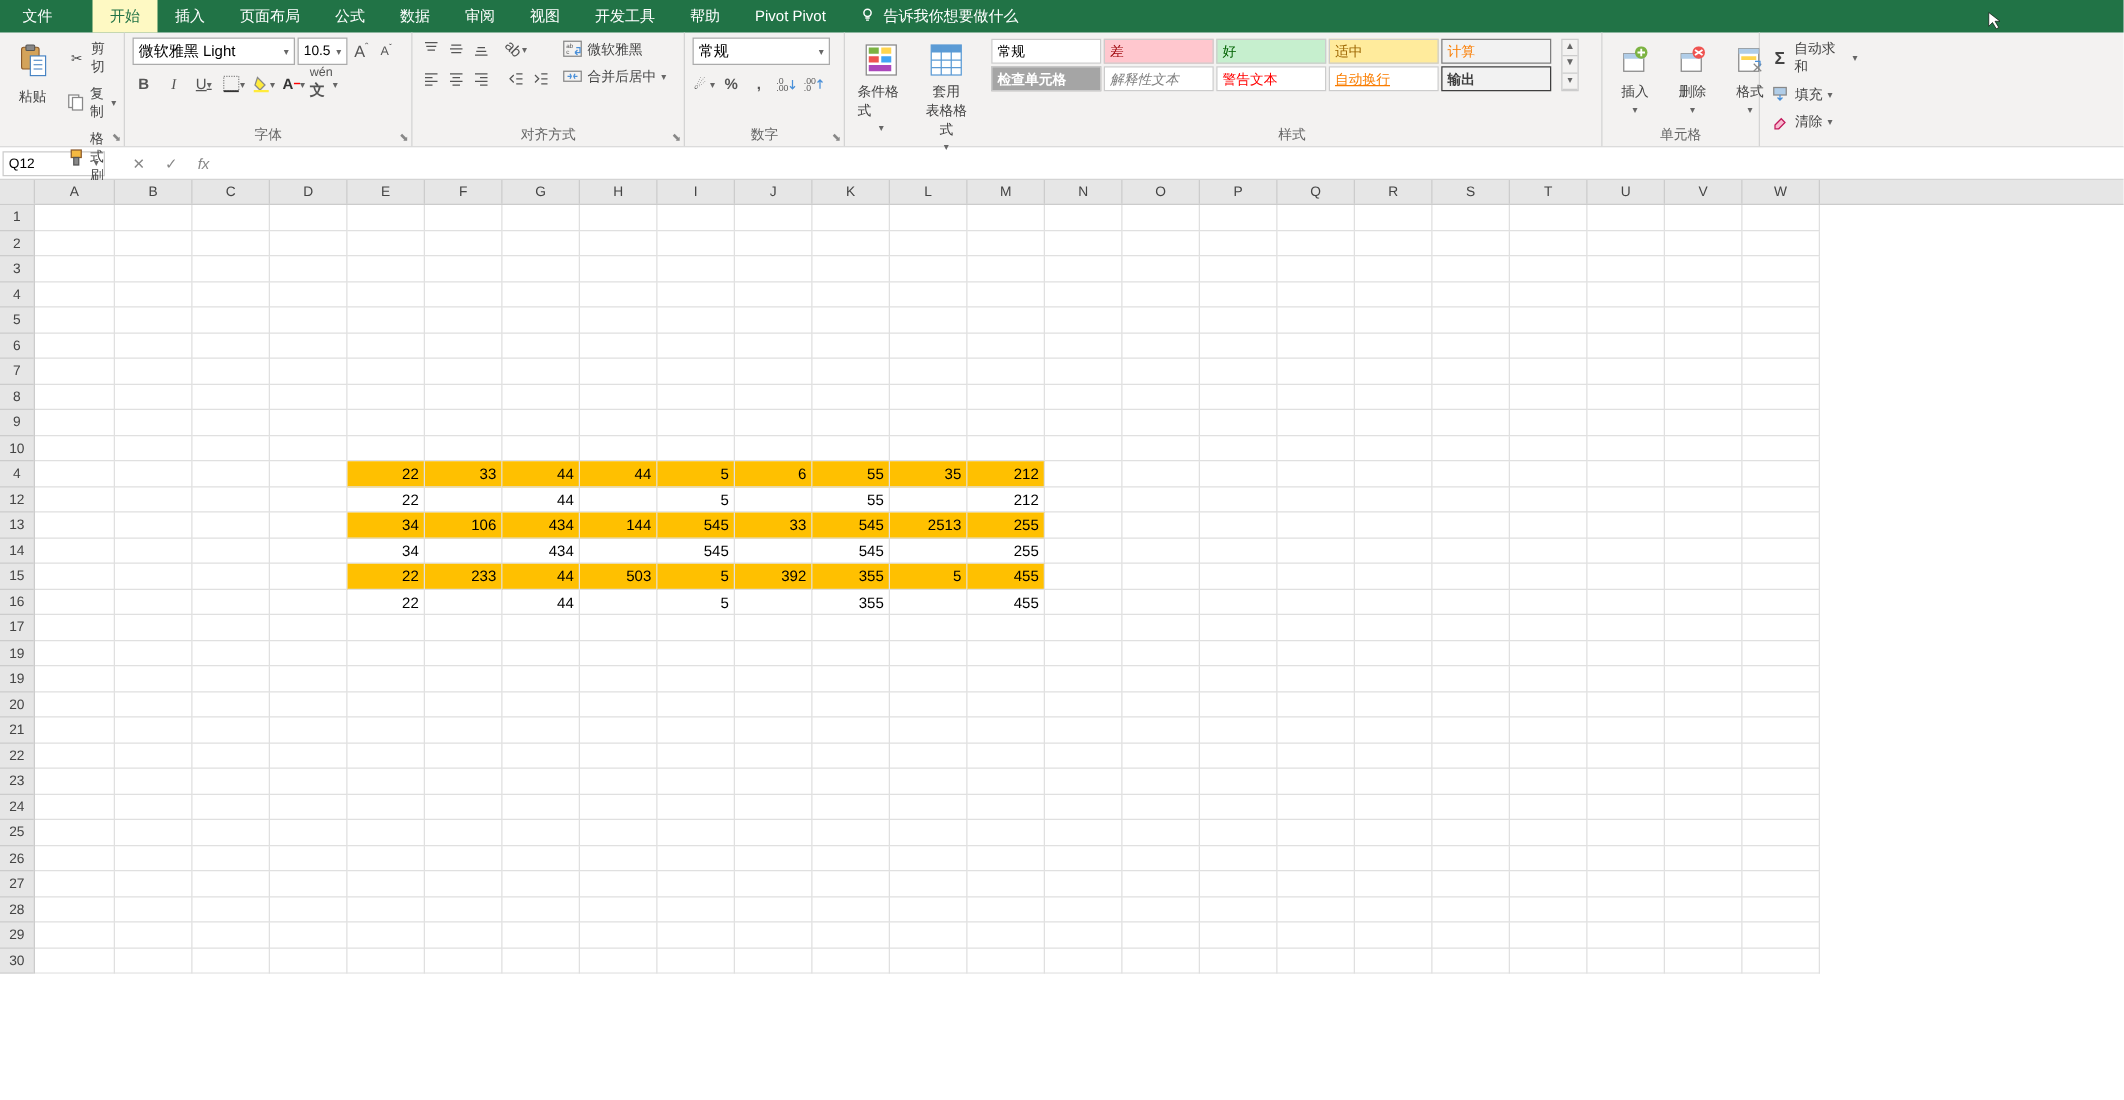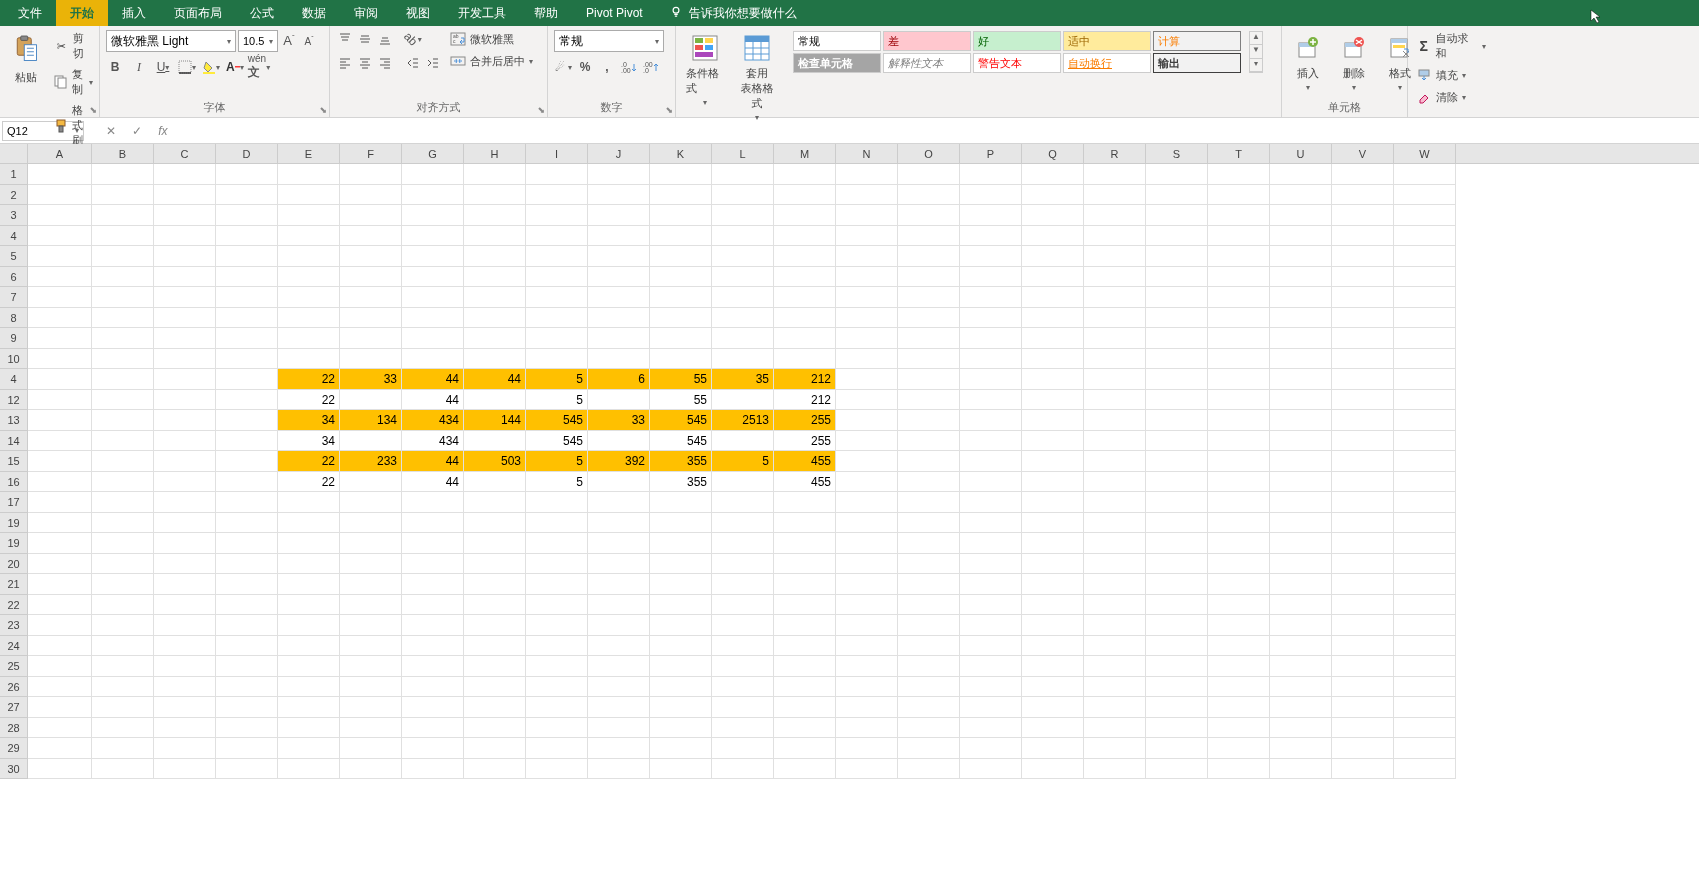--- a/index.html
+++ b/index.html
@@ -1,21 +1,21 @@
 <!DOCTYPE html>
 <html><head>
 <meta charset="utf-8">
 <style>
 * { box-sizing: border-box; margin: 0; padding: 0; }
 body { font-family: "Microsoft YaHei", sans-serif; font-size: 12px; background: #fff; overflow: hidden; }
 
 
 .menubar { background: #217346; height: 26px; display: flex; align-items: stretch; color: #fff; padding-left: 4px; position: relative; }
 .menubar .tab { padding: 0 14px; display: flex; align-items: center; cursor: pointer; font-size: 12px; }
-.menubar .tab.active { background: #eab308; color: #217346; font-weight: bold; }
+.menubar .tab.active { background: #fef9c3; color: #217346; font-weight: normal; margin-left: 18px; }
 .menubar .tell-me { display: flex; align-items: center; padding: 0 12px; gap: 6px; }
 .cursor-pointer { position: absolute; right: 94px; top: 8px; }
 
 
 .ribbon { background: #f3f2f1; border-bottom: 1px solid #d4d4d4; height: 92px; display: flex; }
 .group { border-right: 1px solid #d4d4d4; padding: 4px 6px 2px 6px; display: flex; flex-direction: column; justify-content: space-between; position: relative; }
 .group-label { text-align: center; font-size: 11px; color: #666; padding-top: 2px; }
 .group-content { display: flex; align-items: flex-start; gap: 6px; }
 .launcher { position: absolute; bottom: 2px; right: 2px; color: #888; font-size: 9px; cursor: pointer; }
 
@@ -410,20 +410,21 @@
         <div class="style-cell sty-warn">警告文本</div>
         <div class="style-cell sty-link">自动换行</div>
         <div class="style-cell sty-output">输出</div>
       </div>
       <div class="styles-scroll">
         <div>▲</div>
         <div>▼</div>
         <div>▾</div>
       </div>
     </div>
+    <div class="group-label">样式</div>
   </div>
 
   <div class="group" style="width:126px;">
     <div class="group-content">
       <div class="big-btn">
         <div class="icon-lg">
             <svg width="22" height="22">
               <rect x="2" y="6" width="16" height="14" fill="#fff" stroke="#888"></rect>
               <rect x="2" y="6" width="16" height="4" fill="#b0cde8"></rect>
               <circle cx="16" cy="5" r="5" fill="#7cb342"></circle>
@@ -870,21 +871,21 @@
           <div class="cell" style="width: 62px;"></div>
           <div class="cell" style="width: 62px;"></div>
           <div class="cell" style="width: 62px;"></div>
         </div>
         <div class="cell-row">
           <div class="cell" style="width: 64px;"></div>
           <div class="cell" style="width: 62px;"></div>
           <div class="cell" style="width: 62px;"></div>
           <div class="cell" style="width: 62px;"></div>
           <div class="cell hl" style="width: 62px;">34</div>
-          <div class="cell hl" style="width: 62px;">134</div>
+          <div class="cell hl" style="width: 62px;">106</div>
           <div class="cell hl" style="width: 62px;">434</div>
           <div class="cell hl" style="width: 62px;">144</div>
           <div class="cell hl" style="width: 62px;">545</div>
           <div class="cell hl" style="width: 62px;">33</div>
           <div class="cell hl" style="width: 62px;">545</div>
           <div class="cell hl" style="width: 62px;">2513</div>
           <div class="cell hl" style="width: 62px;">255</div>
           <div class="cell" style="width: 62px;"></div>
           <div class="cell" style="width: 62px;"></div>
           <div class="cell" style="width: 62px;"></div>

